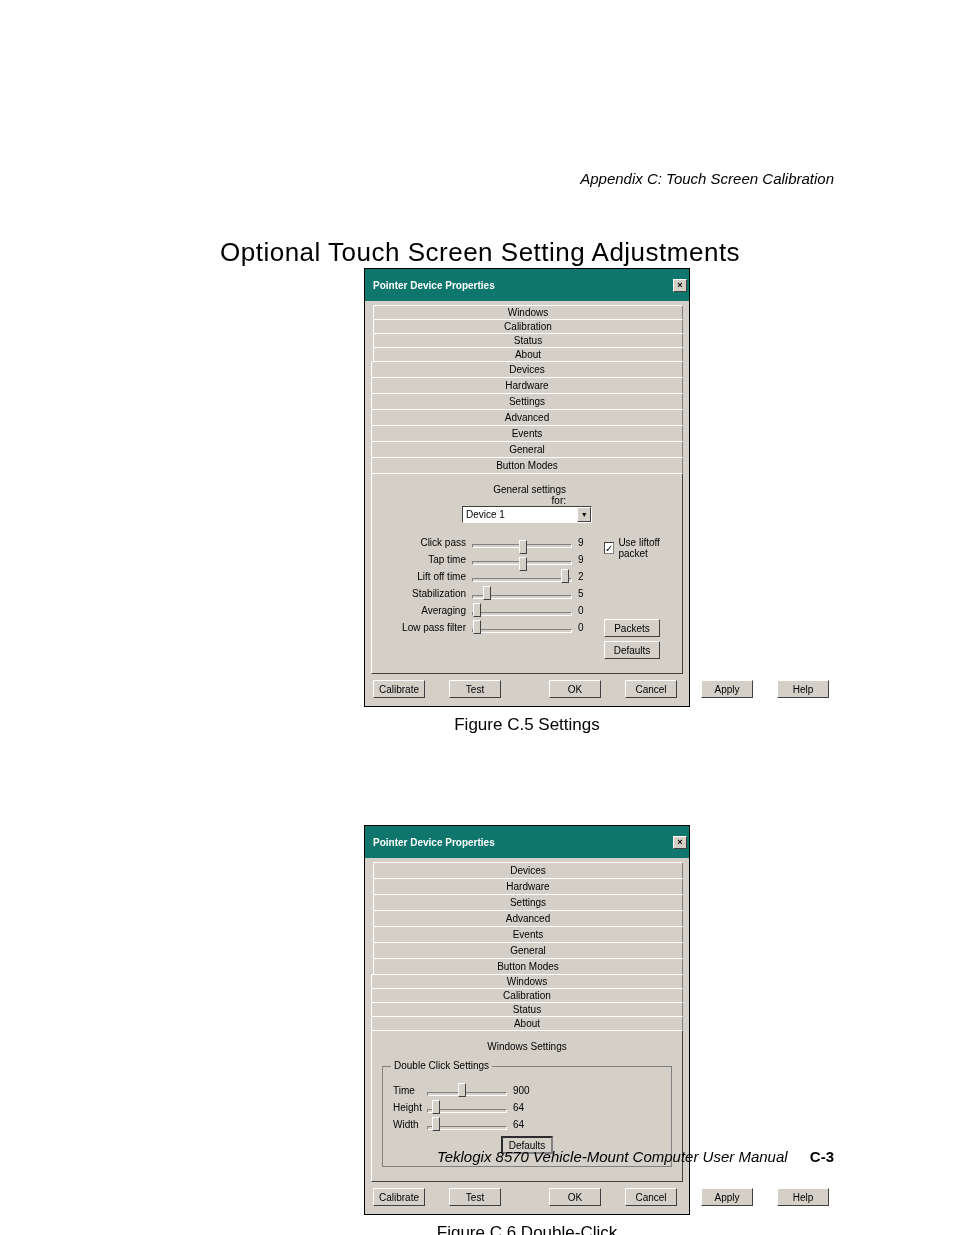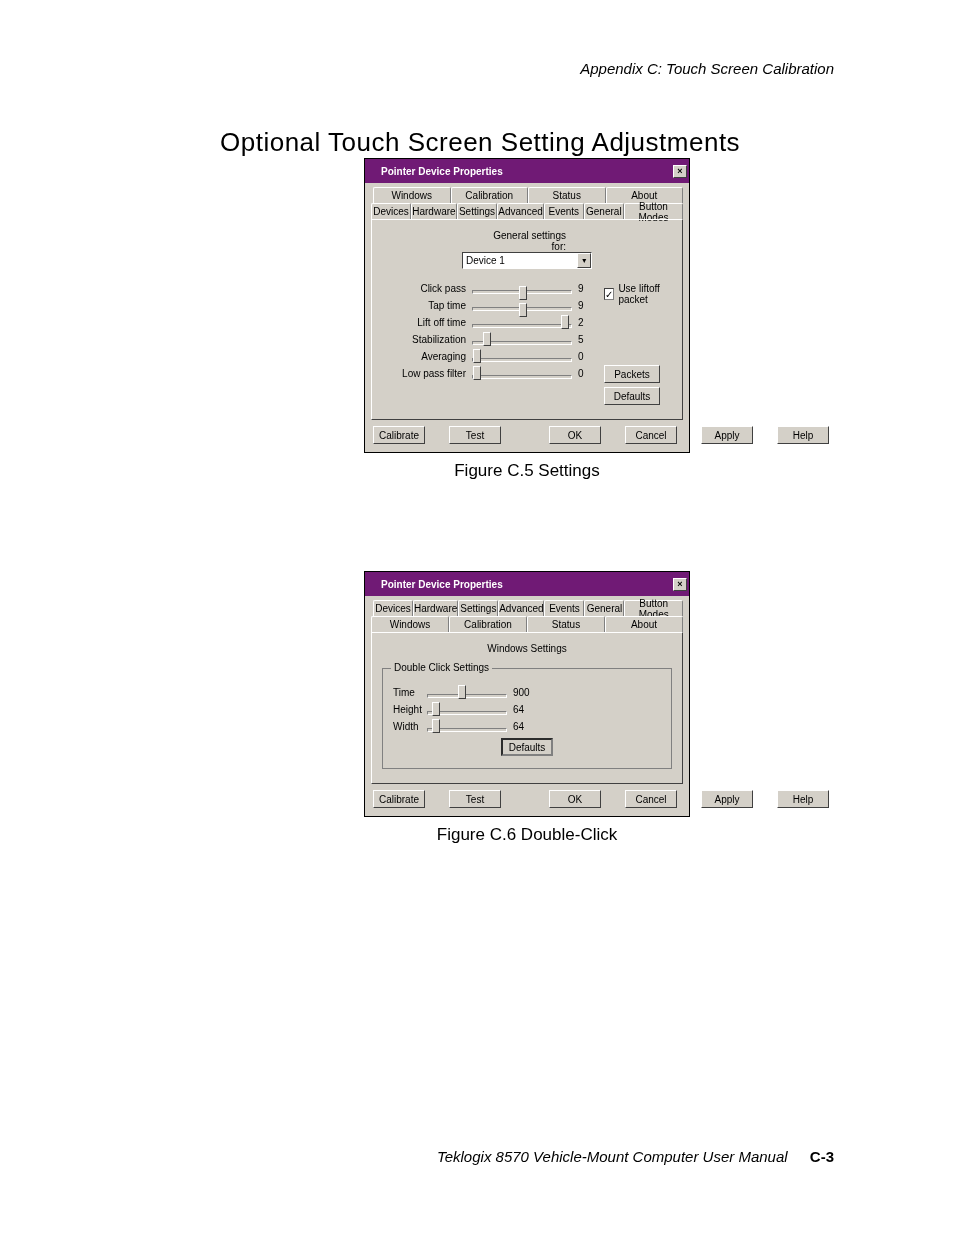--- a/index.html
+++ b/index.html
@@ -9,20 +9,21 @@
       background: #fff;
       font-family: Arial, sans-serif;
       position: relative;
       padding: 60px 120px 40px 220px;
     }
     .header-context {
       font-style: italic;
       font-size: 15px;
       text-align: right;
       margin-bottom: 50px;
+      margin-top: 110px;
     }
     .section-title {
       font-family: "Arial Narrow", Arial, sans-serif;
       font-size: 26px;
       font-weight: normal;
       letter-spacing: 0.5px;
     }
     .figure-caption {
       text-align: center;
       font-family: "Arial Narrow", Arial, sans-serif;
@@ -47,41 +48,41 @@
     .dialog {
       width: 326px;
       margin: 0 auto;
       background: #d4d0c8;
       border: 1px solid #000;
       font-family: "MS Sans Serif", Tahoma, sans-serif;
       font-size: 10px;
       position: relative;
     }
     .titlebar {
-      background: #701a75;
+      background: #0f766e;
       color: #fff;
-      height: 24px;
+      height: 32px;
       display: flex;
       align-items: center;
       justify-content: space-between;
-      padding: 0 2px 0 16px;
+      padding: 0 2px 0 8px;
       font-size: 10px;
       font-weight: bold;
     }
     .close-x {
       width: 14px; height: 13px;
       background: #d4d0c8;
       border: 1px solid #fff;
       border-right-color:#404040; border-bottom-color:#404040;
       color:#000; font-size:9px; line-height:10px; text-align:center;
       font-weight:bold;
     }
 
     .tabs-wrap { padding: 4px 6px 0 6px; }
-    .tab-row { display: flex; }
+    .tab-row { display: flex; flex-direction: column; }
     .tab-row.back { margin-left: 2px; }
     .tab {
       border: 1px solid #808080;
       border-bottom: none;
       border-top-color:#fff; border-left-color:#fff;
       background:#d4d0c8;
       padding: 1px 6px;
       font-size:10px;
       border-radius: 2px 2px 0 0;
       min-width: 40px;

